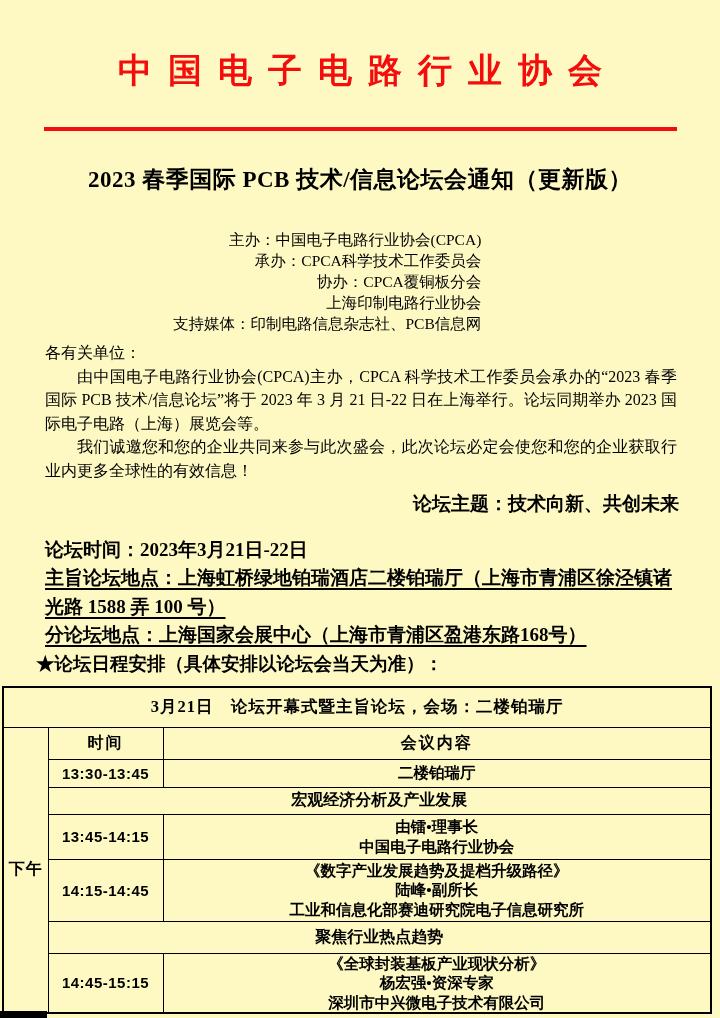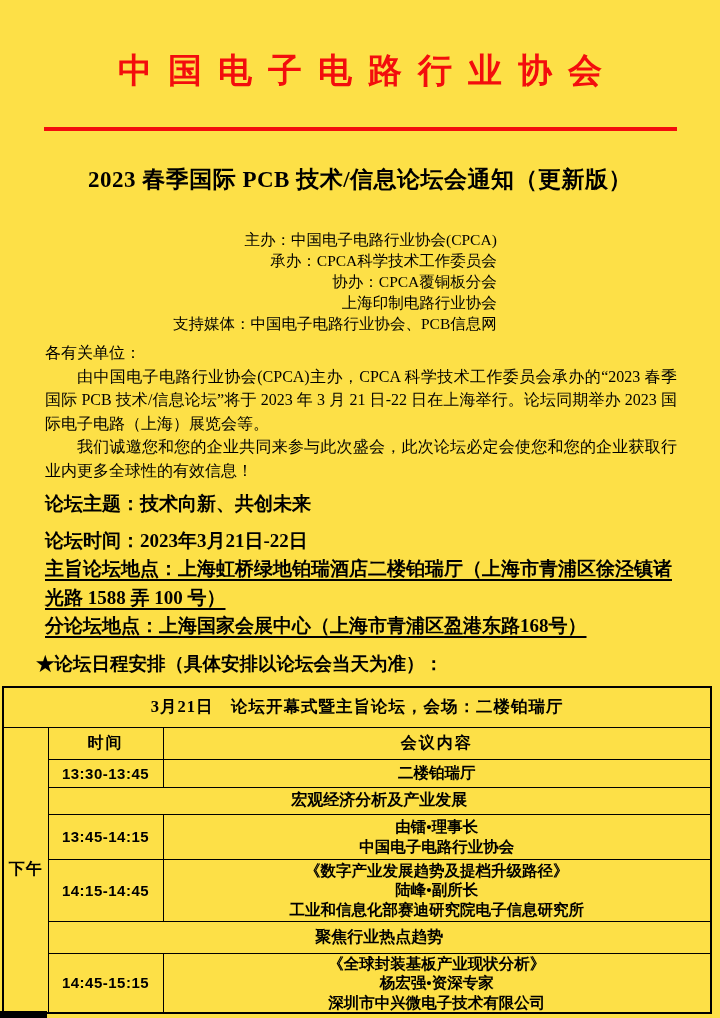--- a/index.html
+++ b/index.html
@@ -1,17 +1,17 @@
 <!DOCTYPE html>
 <html><head>
 <meta charset="utf-8">
 <style>
   html,body{margin:0;padding:0;background:#e8e8e8;}
   .page{
-    position:relative;width:720px;height:1018px;background:#fde047;
+    position:relative;width:720px;height:1018px;background:#fef9c3;
     font-family:"Liberation Serif","DejaVu Serif",serif;color:#000;
     overflow:hidden;margin:0 auto;
   }
   
   .assoc-title{
     position:absolute;top:48px;left:0;width:720px;box-sizing:border-box;
     text-align:center;font-size:34px;font-weight:bold;
     letter-spacing:16px;padding-left:16px;margin:0;
   }
   .red-rule{position:absolute;top:127px;left:44px;width:633px;height:4px;}
@@ -24,21 +24,21 @@
   .organizers{position:absolute;top:229px;left:200px;font-size:15.5px;line-height:21px;}
   .org-line{white-space:nowrap;text-align:right;}
   .org-co2{margin-left:48px;}
   .org-media{margin-left:-27px;}
   
   .letter{position:absolute;top:341px;left:45px;width:632px;font-size:16px;line-height:23.5px;text-align:justify;}
   .letter p{margin:0;}
   .letter p.indent{text-indent:2em;}
   
   .details{position:absolute;top:490px;left:45px;width:634px;font-size:19px;font-weight:bold;line-height:28.5px;}
-  .details .theme{margin-bottom:8px;}
+  .details .theme{margin-bottom:17px;text-align:right;}
   .underline{text-decoration:underline;text-decoration-thickness:1.5px;text-underline-offset:4px;}
   
   .agenda-heading{position:absolute;top:651px;left:36px;font-size:18.5px;font-weight:bold;margin:0;}
   
   .schedule{
     position:absolute;top:686px;left:2px;width:708px;
     border-collapse:collapse;table-layout:fixed;border:2.5px solid #000;
   }
   .schedule td{
     border:1.5px solid #000;padding:0;text-align:center;vertical-align:middle;
@@ -63,21 +63,21 @@
   <h1 class="assoc-title" style="color:#f30d0d;">中国电子电路行业协会</h1>
   <div class="red-rule" style="background:#f30d0d;"></div>
 
   <h2 class="doc-title">2023 春季国际 PCB 技术/信息论坛会通知（更新版）</h2>
 
   <div class="organizers">
     <div class="org-line">主办：中国电子电路行业协会(CPCA)</div>
     <div class="org-line">承办：CPCA科学技术工作委员会</div>
     <div class="org-line">协办：CPCA覆铜板分会</div>
     <div class="org-line org-co2">上海印制电路行业协会</div>
-    <div class="org-line org-media">支持媒体：中国电子电路行业协会、PCB信息网</div>
+    <div class="org-line org-media">支持媒体：印制电路信息杂志社、PCB信息网</div>
   </div>
 
   <div class="letter">
     <p>各有关单位：</p>
     <p class="indent">由中国电子电路行业协会(CPCA)主办，CPCA 科学技术工作委员会承办的“2023 春季国际 PCB 技术/信息论坛”将于 2023 年 3 月 21 日-22 日在上海举行。论坛同期举办 2023 国际电子电路（上海）展览会等。</p>
     <p class="indent">我们诚邀您和您的企业共同来参与此次盛会，此次论坛必定会使您和您的企业获取行业内更多全球性的有效信息！</p>
   </div>
 
   <div class="details">
     <div class="theme">论坛主题：技术向新、共创未来</div>

